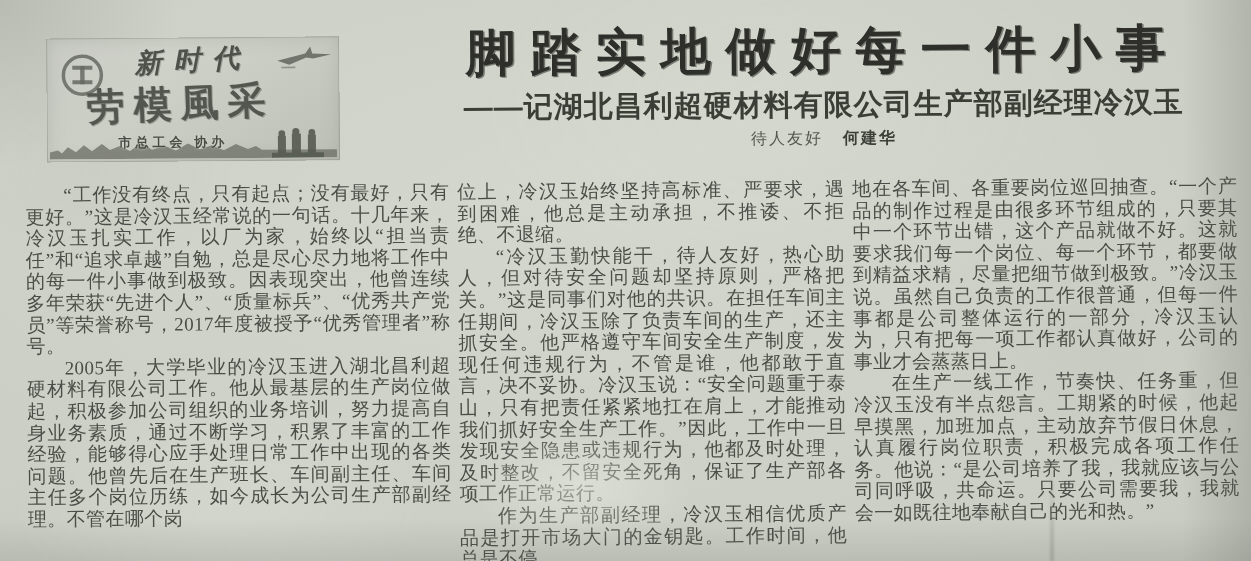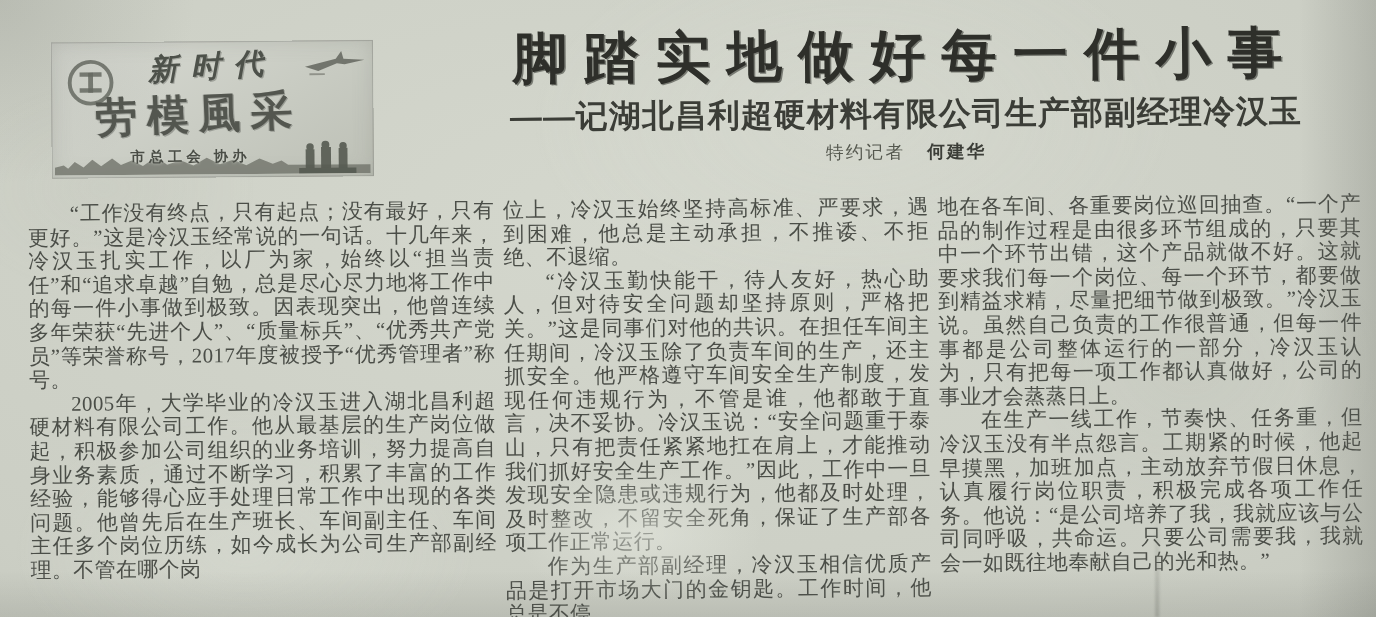--- a/index.html
+++ b/index.html
@@ -99,21 +99,21 @@
           </g>
         </svg>
         <div class="mast-footer">市总工会 协办</div>
       </div>
     </div>
 
     <div class="headarea">
       <h1 class="headline">脚踏实地做好每一件小事</h1>
       <div class="subtitle">——记湖北昌利超硬材料有限公司生产部副经理冷汉玉</div>
       <div class="byline">
-        <span>特约记者</span><b>何建华</b>
+        <span>待人友好</span><b>何建华</b>
       </div>
     </div>
 
     <div class="cols">
       <div class="col">
         <p class="indent">“工作没有终点，只有起点；没有最好，只有更好。”这是冷汉玉经常说的一句话。十几年来，冷汉玉扎实工作，以厂为家，始终以“担当责任”和“追求卓越”自勉，总是尽心尽力地将工作中的每一件小事做到极致。因表现突出，他曾连续多年荣获“先进个人”、“质量标兵”、“优秀共产党员”等荣誉称号，2017年度被授予“优秀管理者”称号。</p>
         <p class="indent">2005年，大学毕业的冷汉玉进入湖北昌利超硬材料有限公司工作。他从最基层的生产岗位做起，积极参加公司组织的业务培训，努力提高自身业务素质，通过不断学习，积累了丰富的工作经验，能够得心应手处理日常工作中出现的各类问题。他曾先后在生产班长、车间副主任、车间主任多个岗位历练，如今成长为公司生产部副经理。不管在哪个岗</p>
       </div>
       <div class="col">
         <p>位上，冷汉玉始终坚持高标准、严要求，遇到困难，他总是主动承担，不推诿、不拒绝、不退缩。</p>

